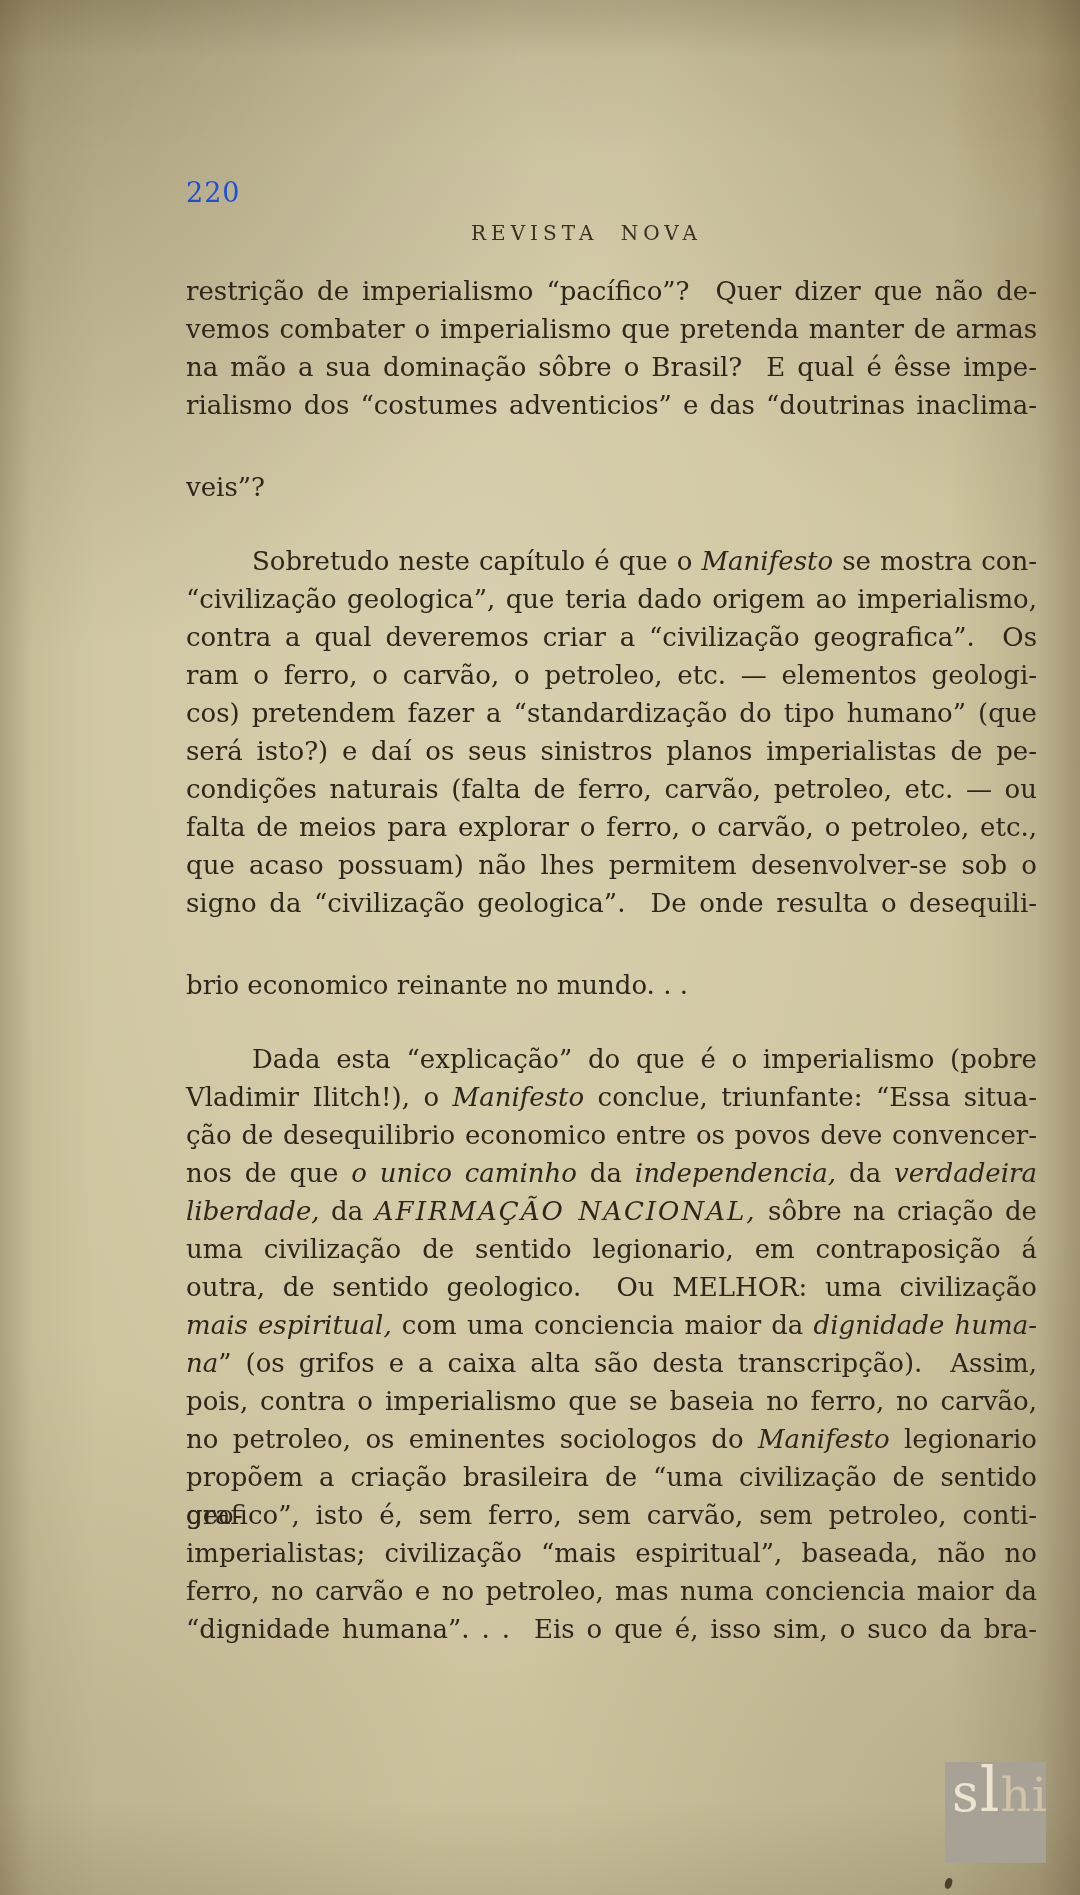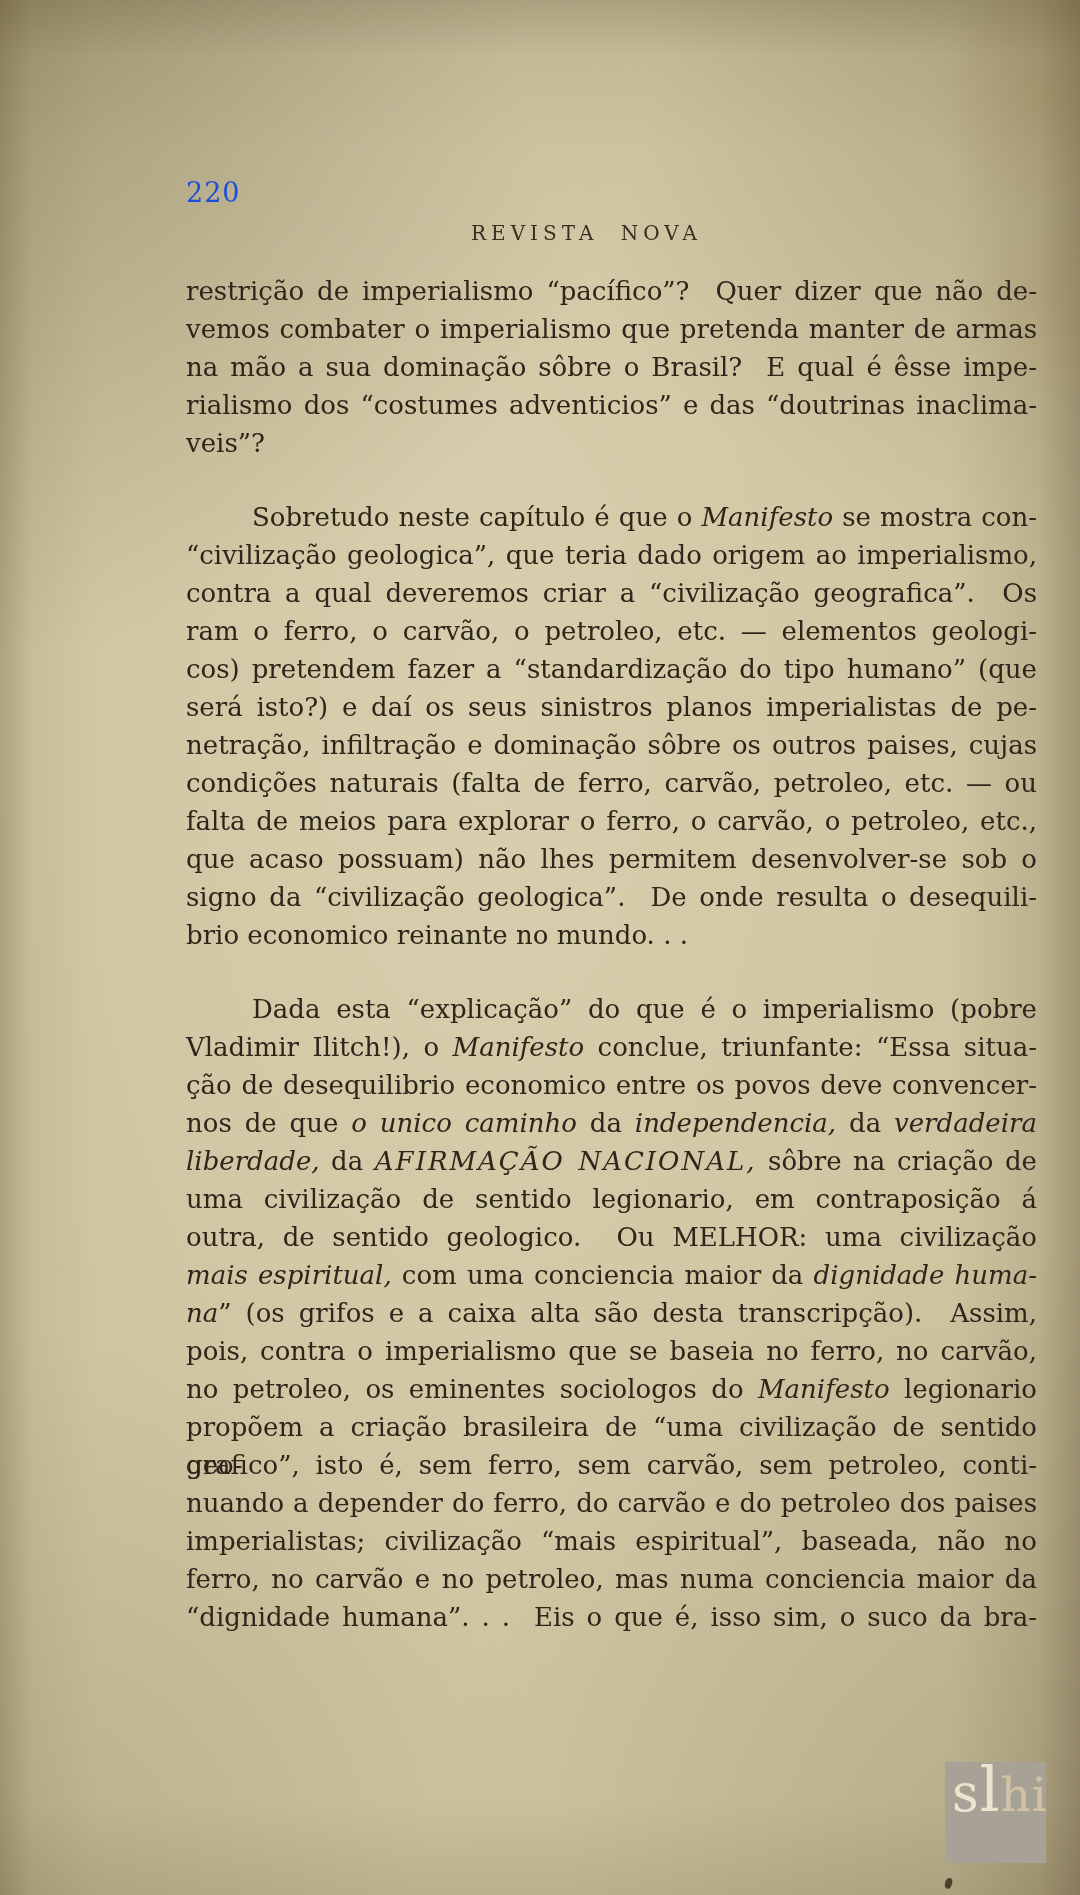--- a/index.html
+++ b/index.html
@@ -27,21 +27,21 @@
     font-size:20px;color:#3a2f20;letter-spacing:5px;word-spacing:11px;margin-top:36px;
   }
   .body-text{
     position:absolute;left:186px;top:272px;width:851px;
     color:#2e261a;
   }
   .line{
     height:38px;line-height:38px;font-size:26px;
     text-align:justify;text-align-last:justify;
   }
-  .line.short{text-align-last:left;}
+  .line.short{text-align-last:left;margin-top:44px;}
   .line.indent{padding-left:66px;margin-top:36px;}
   .it{font-style:italic;}
   .caps{letter-spacing:2px;}
   .wm{
     position:absolute;left:945px;top:1762px;width:101px;height:101px;
     display:flex;align-items:baseline;justify-content:flex-start;
     padding:0;box-sizing:border-box;
   }
   .wm span{line-height:0.9;}
   .wm .p0{font-size:52px;margin-left:7px;}
@@ -67,40 +67,38 @@
     <div class="line"><span>vemos combater o imperialismo que pretenda manter de armas</span></div>
     <div class="line"><span>na mão a sua dominação sôbre o Brasil?&nbsp; E qual é êsse impe-</span></div>
     <div class="line"><span>rialismo dos “costumes adventicios” e das “doutrinas inaclima-</span></div>
     <div class="line short"><span>veis”?</span></div>
     <div class="line indent"><span>Sobretudo neste capítulo é que o </span><span class="it">Manifesto</span><span> se mostra con-</span></div>
     <div class="line"><span>“civilização geologica”, que teria dado origem ao imperialismo,</span></div>
     <div class="line"><span>contra a qual deveremos criar a “civilização geografica”.&nbsp; Os</span></div>
     <div class="line"><span>ram o ferro, o carvão, o petroleo, etc. — elementos geologi-</span></div>
     <div class="line"><span>cos) pretendem fazer a “standardização do tipo humano” (que</span></div>
     <div class="line"><span>será isto?) e daí os seus sinistros planos imperialistas de pe-</span></div>
-    <div class="line"><span>netração, infiltração e dominação sôbre os outros paises, cujas</span></div>
     <div class="line"><span>condições naturais (falta de ferro, carvão, petroleo, etc. — ou</span></div>
     <div class="line"><span>falta de meios para explorar o ferro, o carvão, o petroleo, etc.,</span></div>
     <div class="line"><span>que acaso possuam) não lhes permitem desenvolver-se sob o</span></div>
     <div class="line"><span>signo da “civilização geologica”.&nbsp; De onde resulta o desequili-</span></div>
     <div class="line short"><span>brio economico reinante no mundo. . .</span></div>
     <div class="line indent"><span>Dada esta “explicação” do que é o imperialismo (pobre</span></div>
     <div class="line"><span>Vladimir Ilitch!), o </span><span class="it">Manifesto</span><span> conclue, triunfante: “Essa situa-</span></div>
     <div class="line"><span>ção de desequilibrio economico entre os povos deve convencer-</span></div>
     <div class="line"><span>nos de que </span><span class="it">o unico caminho</span><span> da </span><span class="it">independencia,</span><span> da </span><span class="it">verdadeira</span></div>
     <div class="line"><span class="it">liberdade,</span><span> da </span><span class="it caps">AFIRMAÇÃO NACIONAL,</span><span> sôbre na criação de</span></div>
     <div class="line"><span>uma civilização de sentido legionario, em contraposição á</span></div>
     <div class="line"><span>outra, de sentido geologico.&nbsp; Ou MELHOR: uma civilização</span></div>
     <div class="line"><span class="it">mais espiritual,</span><span> com uma conciencia maior da </span><span class="it">dignidade huma-</span></div>
     <div class="line"><span class="it">na</span><span>” (os grifos e a caixa alta são desta transcripção).&nbsp; Assim,</span></div>
     <div class="line"><span>pois, contra o imperialismo que se baseia no ferro, no carvão,</span></div>
     <div class="line"><span>no petroleo, os eminentes sociologos do </span><span class="it">Manifesto</span><span> legionario</span></div>
     <div class="line"><span>propõem a criação brasileira de “uma civilização de sentido geo-</span></div>
     <div class="line"><span>grafico”, isto é, sem ferro, sem carvão, sem petroleo, conti-</span></div>
-    <div class="line"><span>nuando a depender do ferro, do carvão e do petroleo dos paises</span></div>
     <div class="line"><span>imperialistas; civilização “mais espiritual”, baseada, não no</span></div>
     <div class="line"><span>ferro, no carvão e no petroleo, mas numa conciencia maior da</span></div>
     <div class="line"><span>“dignidade humana”. . .&nbsp; Eis o que é, isso sim, o suco da bra-</span></div>
   </div>
 
 <div class="wm" style="background: rgb(168, 162, 150);">
     <span class="p0 tone-light">s</span>
     <span class="p1 tone-light">l</span>
     <span class="p2 tone-dark">h</span>
     <span class="p3 tone-dark">i</span>

